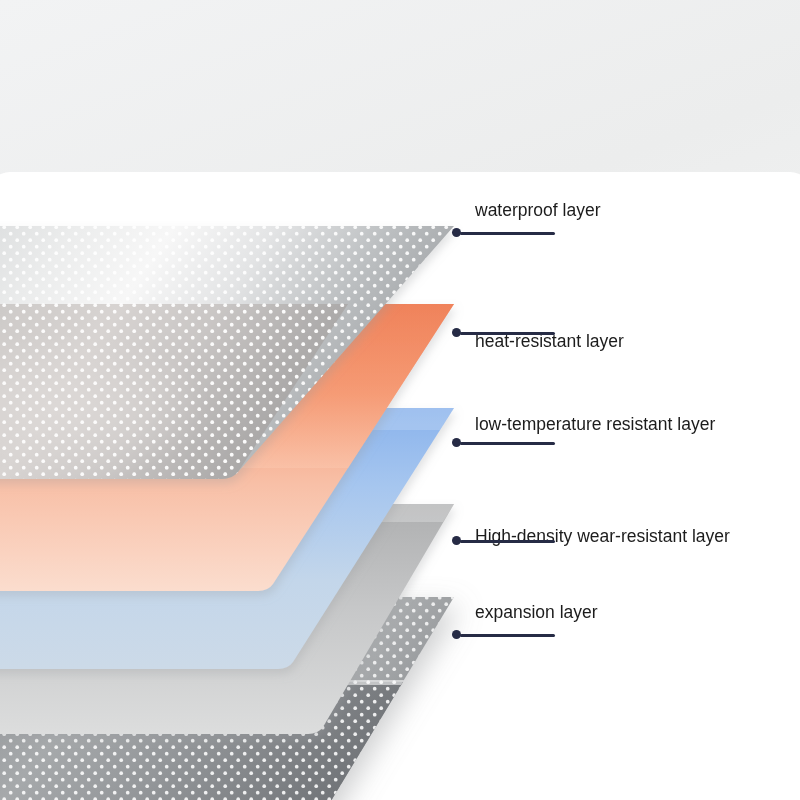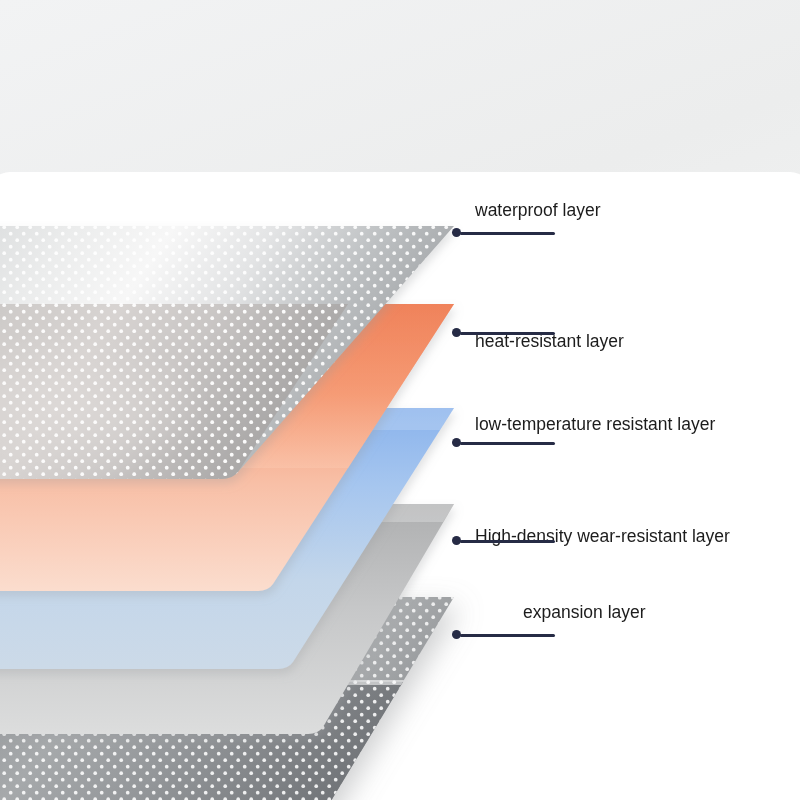--- a/index.html
+++ b/index.html
@@ -214,20 +214,20 @@
         <span class="cdot" style="left:464px; top:266px;"></span>
       </div>
 
       <div class="callout">
         <span class="ctext" style="left:487px; top:338px;margin-top:18px;">High-density wear-resistant layer</span>
         <span class="cline" style="left:472px; top:368px; width:95px;"></span>
         <span class="cdot" style="left:464px; top:364px;"></span>
       </div>
 
       <div class="callout">
-        <span class="ctext" style="left:487px; top:432px;margin-left:48px;">expansion layer</span>
+        <span class="ctext" style="left:487px; top:432px;">expansion layer</span>
         <span class="cline" style="left:472px; top:462px; width:95px;"></span>
         <span class="cdot" style="left:464px; top:458px;"></span>
       </div>
 
     </div>
   </div>
 </div>
 
 </body></html>

